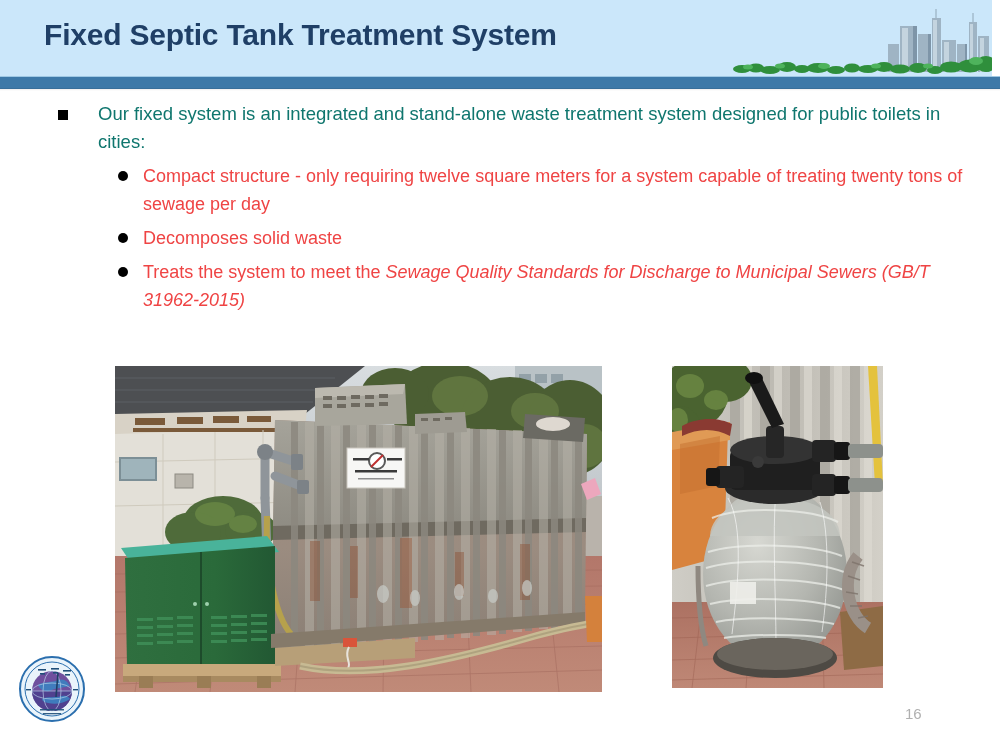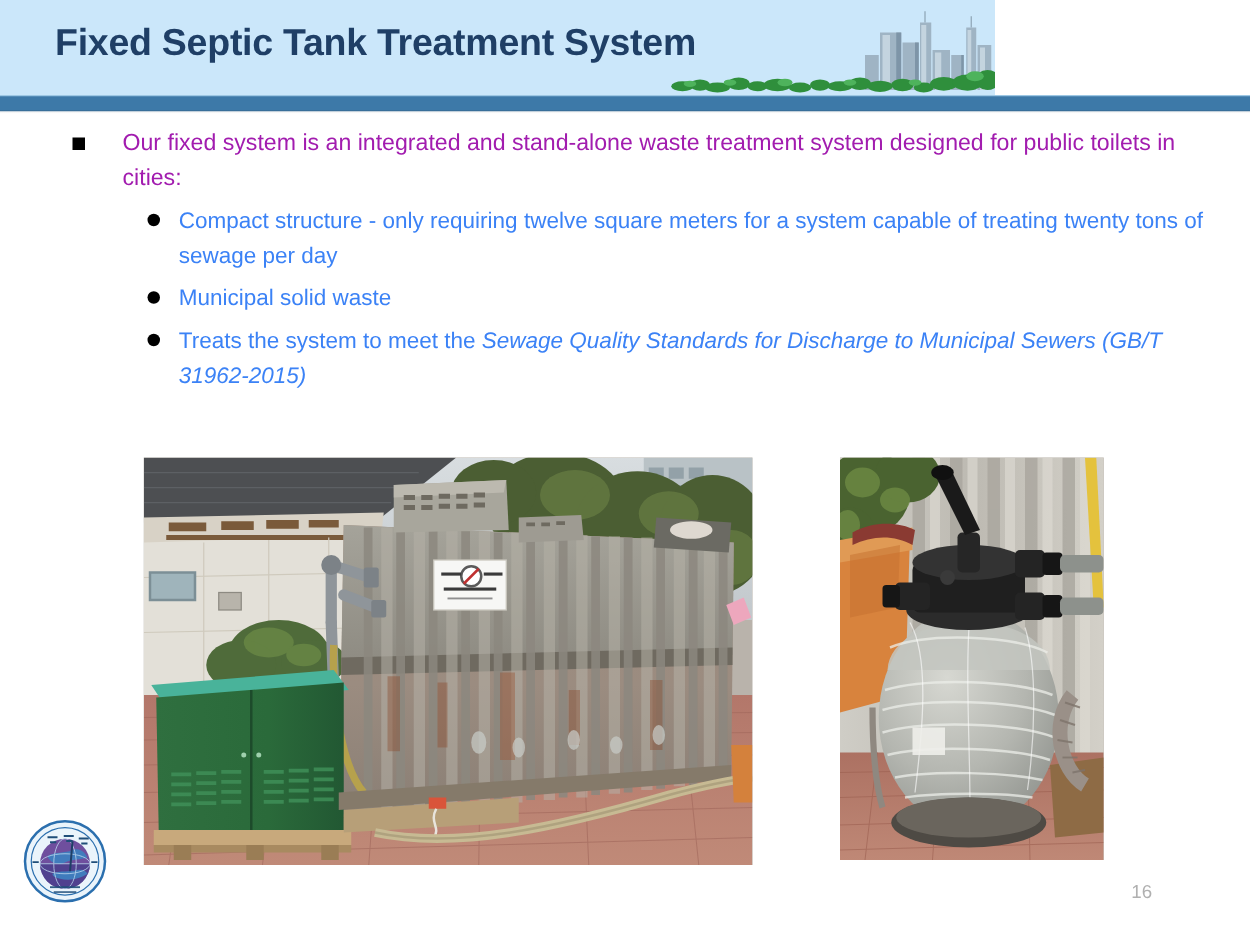--- a/index.html
+++ b/index.html
@@ -12,21 +12,21 @@
     background: #ffffff;
     font-family: "Liberation Sans", sans-serif;
     overflow: hidden;
     position: relative;
   }
 
   
   .slide-header {
     position: absolute;
     left: 0; top: 0;
-    width: 796px;
+    width: 992px;
     height: 76px;
     background: #cbe7fa;
     overflow: hidden;
   }
   .header-title {
     position: absolute;
     left: 44px;
     top: 18px;
     font-size: 30px;
     font-weight: bold;
@@ -66,38 +66,38 @@
     top: 100px;
     width: 1000px;
   }
   .bullet-l1 {
     position: relative;
     margin: 0 0 6px 0;
     padding-left: 98px;
     padding-right: 52px;
     font-size: 18.5px;
     line-height: 28px;
-    color: #a21caf;
+    color: #0f766e;
   }
   .bullet-l1 .marker-sq {
     position: absolute;
     left: 58px;
     top: 10px;
     width: 10px;
     height: 10px;
     background: #000000;
   }
   .bullet-l2 {
     position: relative;
     margin: 0 0 6px 0;
     padding-left: 143px;
     padding-right: 28px;
     font-size: 18px;
     line-height: 28px;
-    color: #3b82f6;
+    color: #ef4444;
   }
   .bullet-l2 .marker-dot {
     position: absolute;
     left: 118px;
     top: 9px;
     width: 10px;
     height: 10px;
     border-radius: 50%;
     background: #000000;
   }
@@ -217,21 +217,21 @@
   </p>
 
   <p class="bullet-l2">
     <span class="marker-dot"></span>
     <span>Compact structure - only requiring twelve square meters for a system capable of treating twenty tons of sewage per day</span>
   </p>
 
 
   <p class="bullet-l2">
     <span class="marker-dot"></span>
-    <span>Municipal solid waste</span>
+    <span>Decomposes solid waste</span>
   </p>
 
   <p class="bullet-l2">
     <span class="marker-dot"></span>
     <span>Treats the system to meet the </span><span class="ital">Sewage Quality Standards for Discharge to Municipal Sewers (GB/T 31962-2015)</span>
   </p>
 
 </div>
 
 <div class="photo photo-left">

